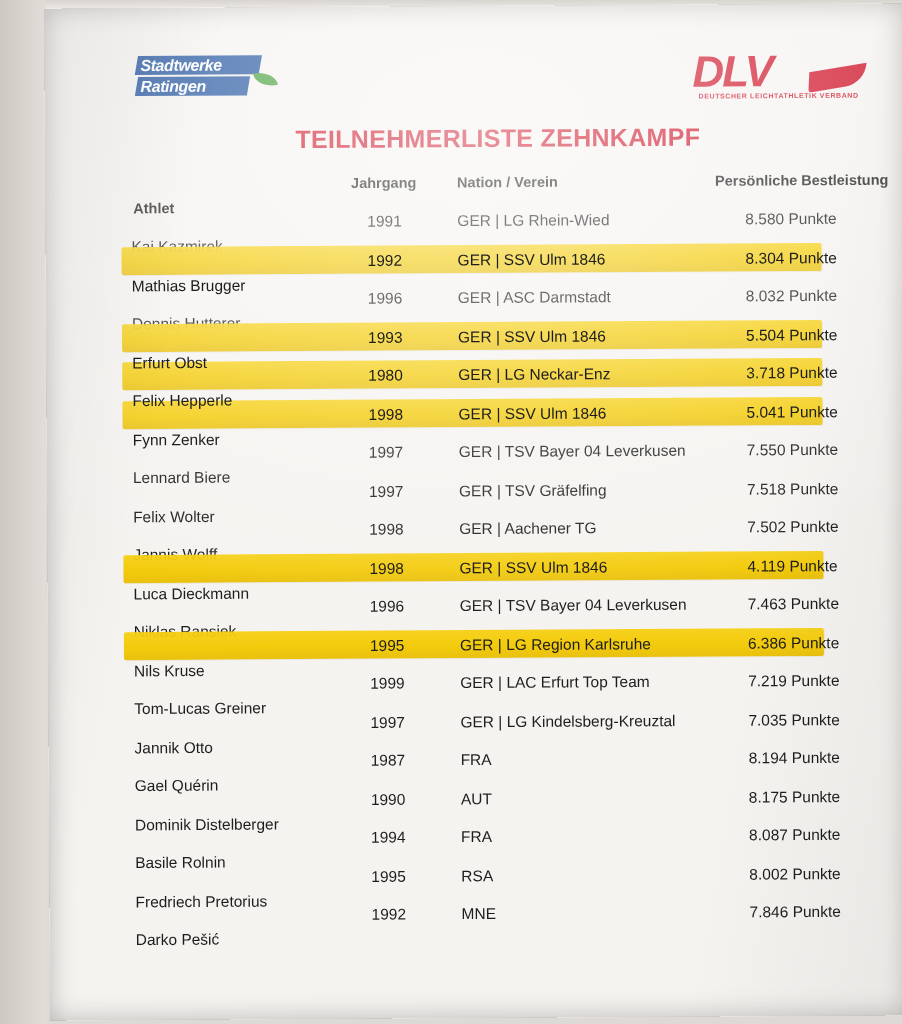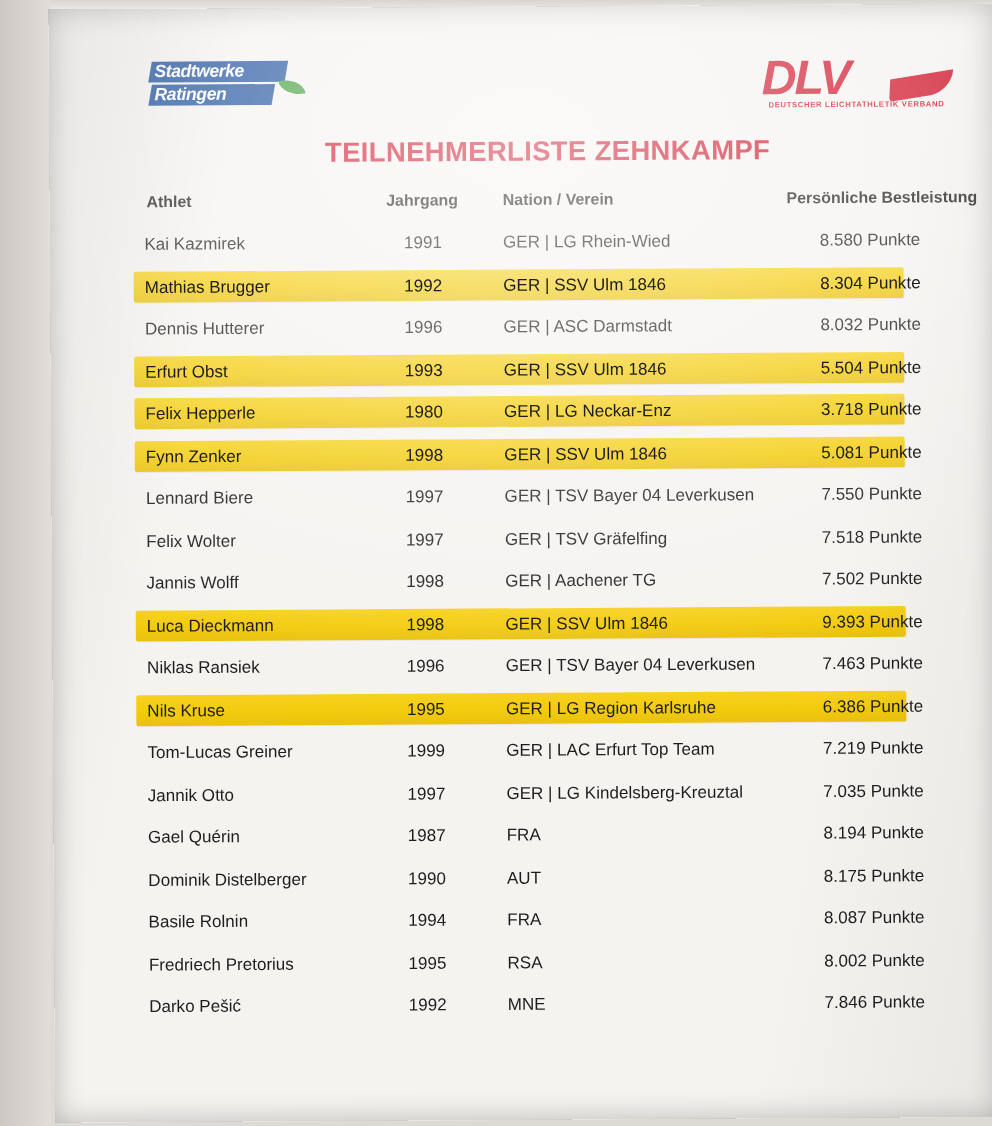--- a/index.html
+++ b/index.html
@@ -154,21 +154,21 @@
     position: relative;
     height: 38.5px;
     color: #1d1d1d;
     font-size: 15.5px;
   }
   .row .cell {
     position: absolute;
     top: 8px;
     white-space: nowrap;
   }
-  .c-name   { left: 38px; }
+  .c-name   { left: 38px; margin-top: 24px; }
   .c-year   { left: 274px; }
   .c-nation { left: 364px; }
   .c-pb     { left: 652px; }
 
   .header-row {
     height: 34px;
     font-weight: bold;
     font-size: 14.5px;
   }
   .header-row .cell { top: 4px; }
@@ -260,21 +260,21 @@
       <span class="cell c-name">Felix Hepperle</span>
       <span class="cell c-year">1980</span>
       <span class="cell c-nation">GER | LG Neckar-Enz</span>
       <span class="cell c-pb">3.718 Punkte</span>
     </div>
 
     <div class="row hl">
       <span class="cell c-name">Fynn Zenker</span>
       <span class="cell c-year">1998</span>
       <span class="cell c-nation">GER | SSV Ulm 1846</span>
-      <span class="cell c-pb">5.081 Punkte</span>
+      <span class="cell c-pb">5.041 Punkte</span>
     </div>
 
     <div class="row">
       <span class="cell c-name">Lennard Biere</span>
       <span class="cell c-year">1997</span>
       <span class="cell c-nation">GER | TSV Bayer 04 Leverkusen</span>
       <span class="cell c-pb">7.550 Punkte</span>
     </div>
 
     <div class="row">
@@ -288,21 +288,21 @@
       <span class="cell c-name">Jannis Wolff</span>
       <span class="cell c-year">1998</span>
       <span class="cell c-nation">GER | Aachener TG</span>
       <span class="cell c-pb">7.502 Punkte</span>
     </div>
 
     <div class="row hl">
       <span class="cell c-name">Luca Dieckmann</span>
       <span class="cell c-year">1998</span>
       <span class="cell c-nation">GER | SSV Ulm 1846</span>
-      <span class="cell c-pb">9.393 Punkte</span>
+      <span class="cell c-pb">4.119 Punkte</span>
     </div>
 
     <div class="row">
       <span class="cell c-name">Niklas Ransiek</span>
       <span class="cell c-year">1996</span>
       <span class="cell c-nation">GER | TSV Bayer 04 Leverkusen</span>
       <span class="cell c-pb">7.463 Punkte</span>
     </div>
 
     <div class="row hl">

